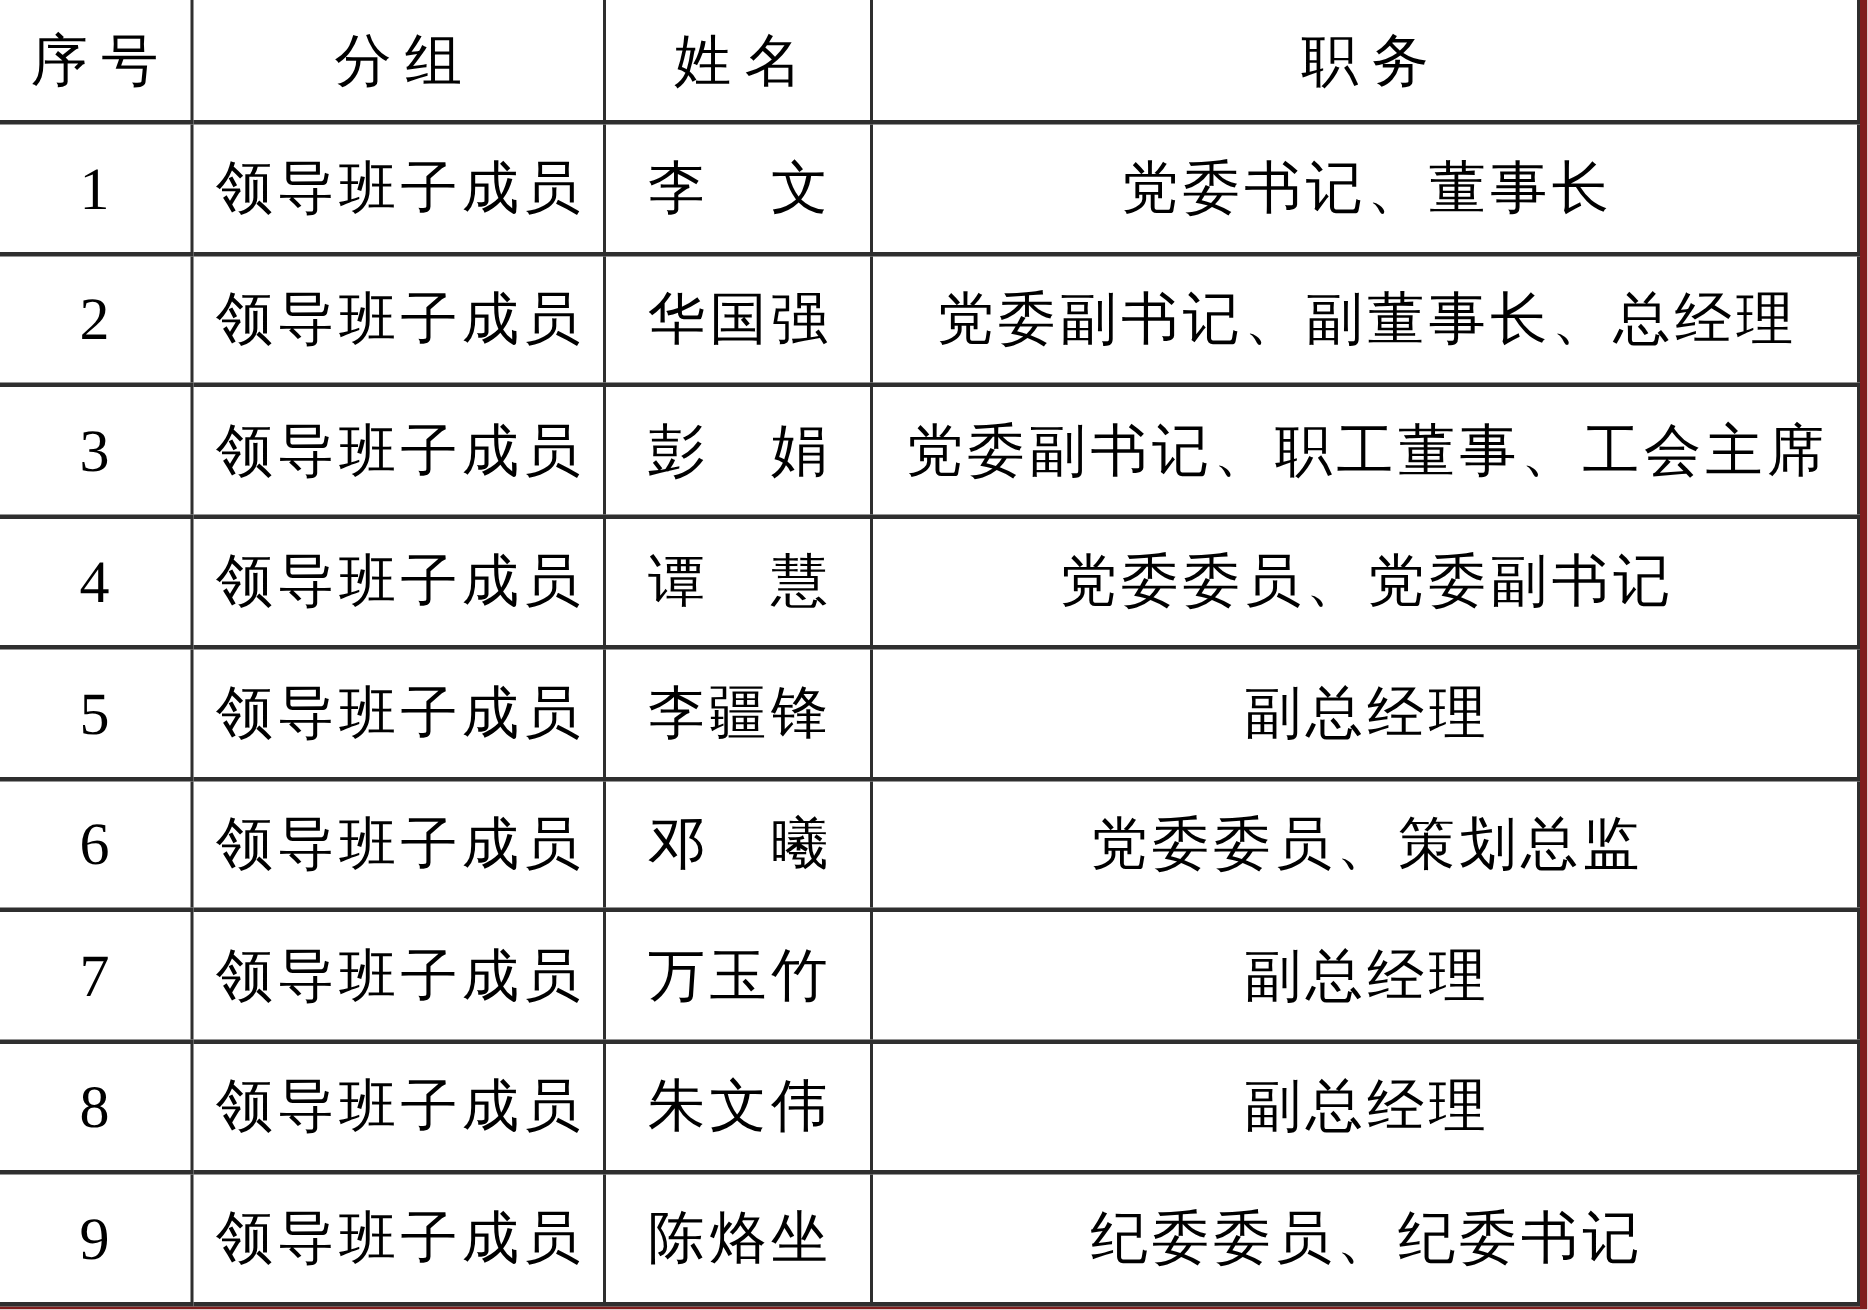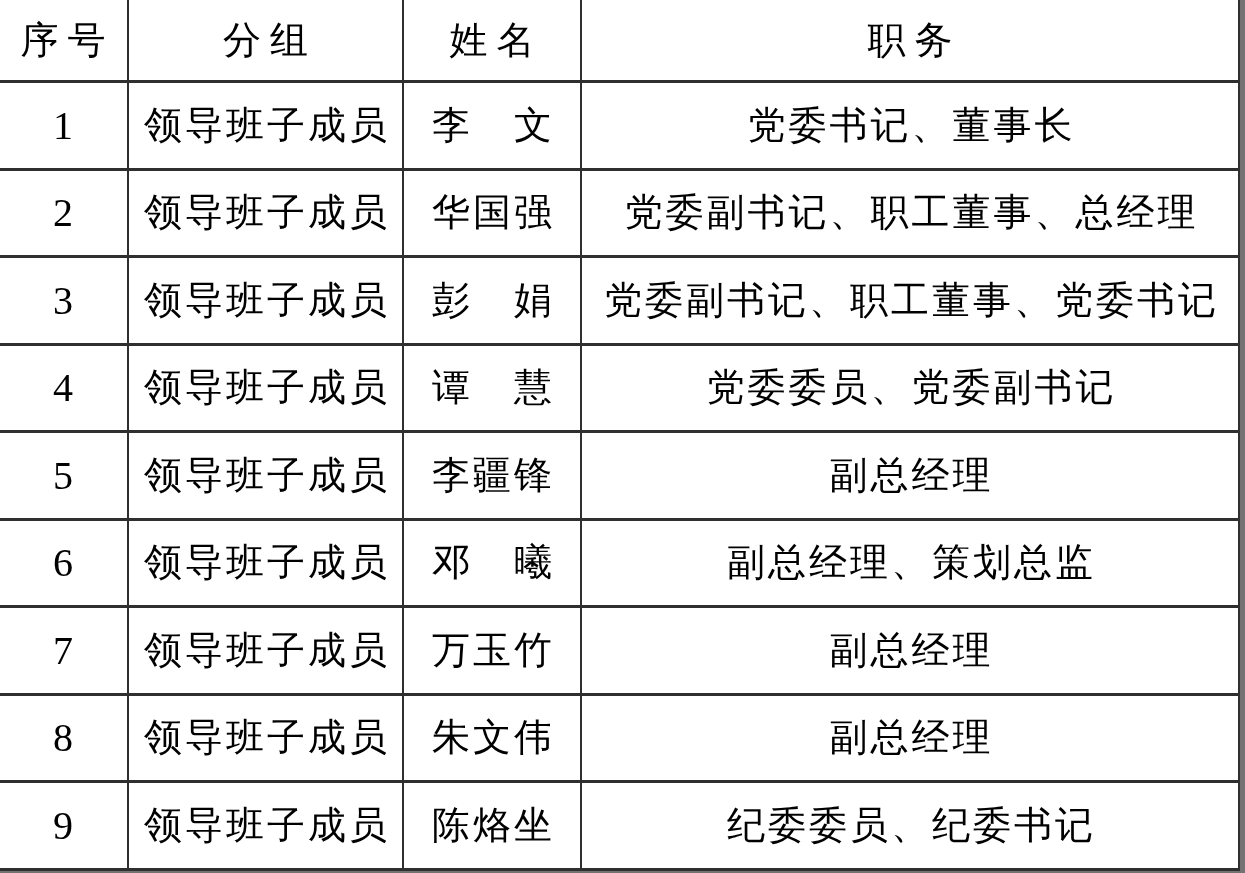--- a/index.html
+++ b/index.html
@@ -5,21 +5,21 @@
   html, body {
     margin: 0;
     padding: 0;
     background: #ffffff;
   }
   .page {
     position: relative;
     width: 1245px;
     height: 873px;
     overflow: hidden;
-    background: #737373;
+    background: #7f1d1d;
     font-family: "Liberation Serif", "DejaVu Serif", serif;
     color: #000000;
   }
   table.roster {
     position: absolute;
     left: -3px;   
     top: -3px;    
     border-collapse: collapse;
     table-layout: fixed;
     background: #ffffff;
@@ -79,45 +79,45 @@
       <tr>
         <td class="c-idx">1</td>
         <td class="c-grp">领导班子成员</td>
         <td class="c-nam">李　文</td>
         <td class="c-pos">党委书记、董事长</td>
       </tr>
       <tr>
         <td class="c-idx">2</td>
         <td class="c-grp">领导班子成员</td>
         <td class="c-nam">华国强</td>
-        <td class="c-pos">党委副书记、职工董事、总经理</td>
+        <td class="c-pos">党委副书记、副董事长、总经理</td>
       </tr>
       <tr>
         <td class="c-idx">3</td>
         <td class="c-grp">领导班子成员</td>
         <td class="c-nam">彭　娟</td>
-        <td class="c-pos">党委副书记、职工董事、党委书记</td>
+        <td class="c-pos">党委副书记、职工董事、工会主席</td>
       </tr>
       <tr>
         <td class="c-idx">4</td>
         <td class="c-grp">领导班子成员</td>
         <td class="c-nam">谭　慧</td>
         <td class="c-pos">党委委员、党委副书记</td>
       </tr>
       <tr>
         <td class="c-idx">5</td>
         <td class="c-grp">领导班子成员</td>
         <td class="c-nam">李疆锋</td>
         <td class="c-pos">副总经理</td>
       </tr>
       <tr>
         <td class="c-idx">6</td>
         <td class="c-grp">领导班子成员</td>
         <td class="c-nam">邓　曦</td>
-        <td class="c-pos">副总经理、策划总监</td>
+        <td class="c-pos">党委委员、策划总监</td>
       </tr>
       <tr>
         <td class="c-idx">7</td>
         <td class="c-grp">领导班子成员</td>
         <td class="c-nam">万玉竹</td>
         <td class="c-pos">副总经理</td>
       </tr>
       <tr>
         <td class="c-idx">8</td>
         <td class="c-grp">领导班子成员</td>

